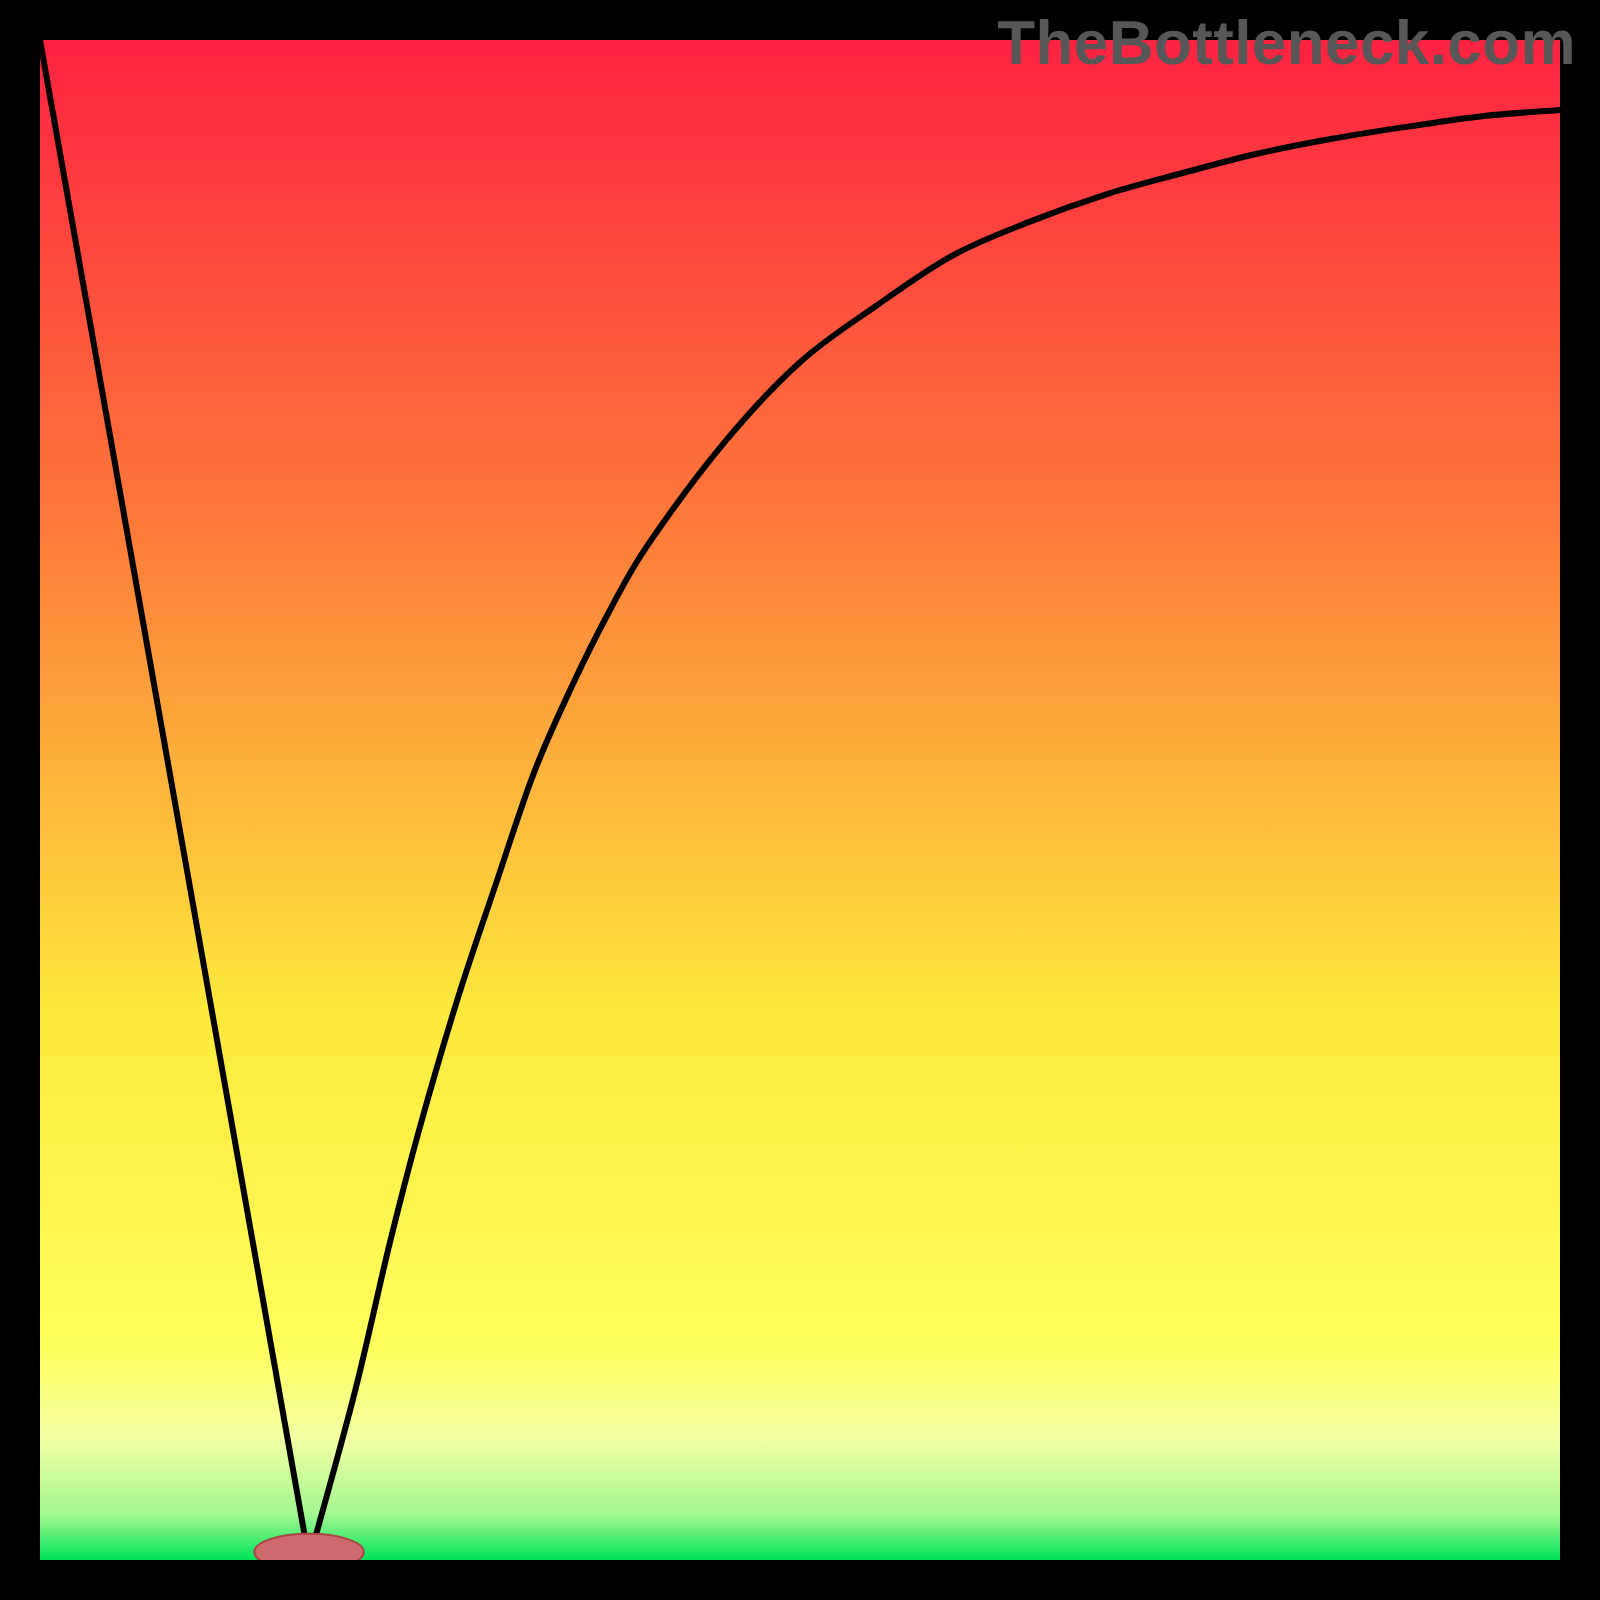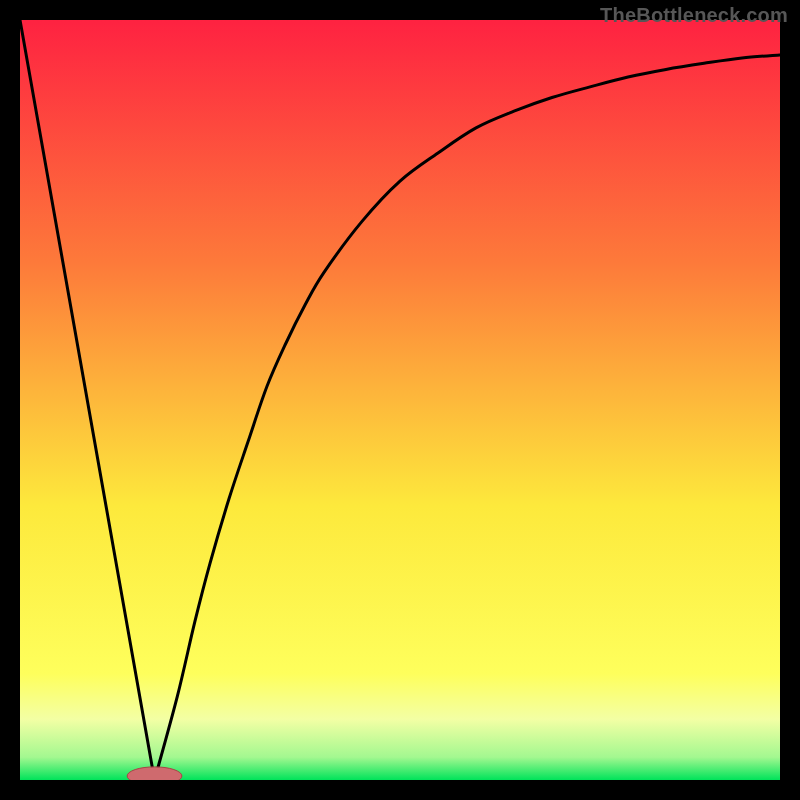--- a/index.html
+++ b/index.html
@@ -16,21 +16,21 @@
     top: 20px;
     width: 760px;
     height: 760px;
     background: #000000;
   }
   .watermark {
     position: absolute;
     top: 4px;
     right: 12px;
     font-family: Arial, Helvetica, sans-serif;
-    font-size: 20px;
+    font-size: 31px;
     font-weight: 600;
     color: #575757;
     letter-spacing: 0.2px;
     z-index: 10;
   }
   svg { display:block; }
 </style>
 </head>
 <body>
 

